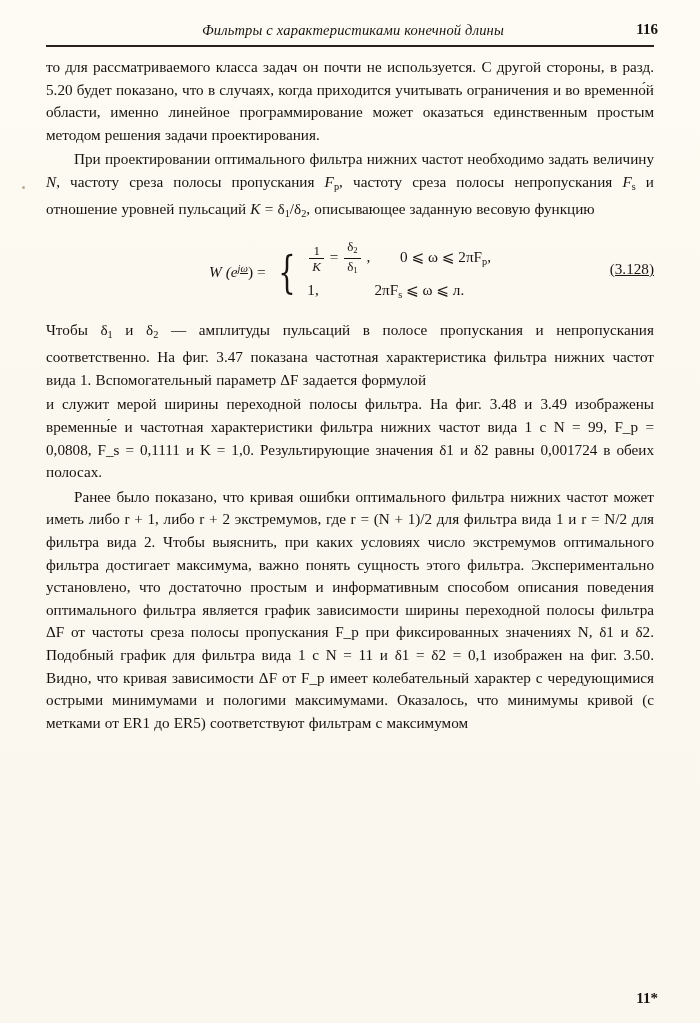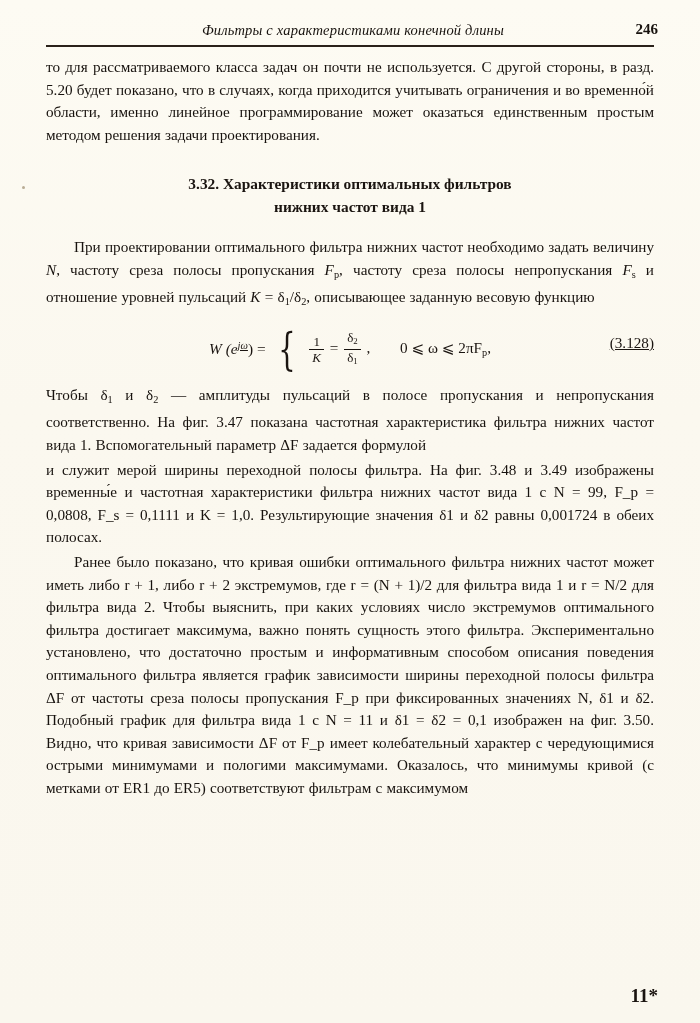--- a/index.html
+++ b/index.html
@@ -136,21 +136,21 @@
   .eqline {
     text-align: center;
     font-size: 15.4px;
     margin: 16px 0 14px 0;
     position: relative;
   }
   .footer-mark {
     position: absolute;
     right: 42px;
     bottom: 16px;
-    font-size: 19px;
+    font-size: 15px;
     font-weight: bold;
   }
   .edge-dot {
     position: absolute;
     left: 22px;
     top: 186px;
     width: 3px;
     height: 3px;
     background: #b9ac95;
     border-radius: 50%;
@@ -159,34 +159,29 @@
 </head>
 <body>
 
 <div class="page">
 
   <div class="edge-dot"></div>
 
   <div class="header">
     <span class="header-title">Фильтры с характеристиками конечной длины</span>
   </div>
-  <div class="page-number">246</div>
+  <div class="page-number">116</div>
   <div class="rule"></div>
 
   <div class="content">
 
     <div class="para-block">
       <p>то для рассматриваемого класса задач он почти не используется. С другой стороны, в разд. 5.20 будет показано, что в случаях, когда приходится учитывать ограничения и во временно́й области, именно линейное программирование может оказаться единственным простым методом решения задачи проектирования.</p>
     </div>
 
-    <div class="section-title">
-      <span class="num">3.32.</span>
-      <span>Характеристики оптимальных фильтров</span>
-      <span class="t2">нижних частот вида 1</span>
-    </div>
 
     <div class="para-block">
       <p class="indent"><span>При проектировании оптимального фильтра нижних частот необходимо задать величину </span><span class="it">N</span><span>, частоту среза полосы пропускания </span><span class="it">F</span><sub>p</sub><span>, частоту среза полосы непропускания </span><span class="it">F</span><sub>s</sub><span> и отношение уровней пульсаций </span><span class="it">K</span> <span>=</span> <span>δ</span><sub>1</sub><span>/</span><span>δ</span><sub>2</sub><span>, описывающее заданную весовую функцию</span></p>
     </div>
 
     <div class="eq-block">
       <div class="eq-center">
         <span class="it">W (e</span><sup class="it">jω</sup><span>) =</span>
         <span class="bigbrace">{</span>
         <span class="cases">
@@ -196,23 +191,27 @@
               <span class="den-part it">K</span>
             </span>
             <span>=</span>
             <span class="frac">
               <span class="num-part"><span>δ</span><sub>2</sub></span>
               <span class="den-part"><span>δ</span><sub>1</sub></span>
             </span>
             <span>,</span>
             <span class="rhs"><span>0 ⩽ ω ⩽ 2πF</span><sub>p</sub><span>,</span></span>
           </span>
+          <span class="case-row">
+            <span>1,</span>
+            <span class="rhs" style="margin-left:52px"><span>2πF</span><sub>s</sub><span> ⩽ ω ⩽ л.</span></span>
+          </span>
         </span>
       </div>
-      <div class="eq-tag" style="top: 6px; text-decoration: underline;">(3.128)</div>
+      <div class="eq-tag" style="top: 20px; text-decoration: underline;">(3.128)</div>
     </div>
 
     <div class="para-block">
       <p><span>Чтобы δ</span><sub>1</sub><span> и δ</span><sub>2</sub><span> — амплитуды пульсаций в полосе пропускания и непропускания соответственно. На фиг. 3.47 показана частотная характеристика фильтра нижних частот вида 1. Вспомогательный параметр ΔF задается формулой</span></p>
     </div>
 
 
     <div class="para-block">
       <p>и служит мерой ширины переходной полосы фильтра. На фиг. 3.48 и 3.49 изображены временны́е и частотная характеристики фильтра нижних частот вида 1 с N = 99, F_p = 0,0808, F_s = 0,1111 и K = 1,0. Результирующие значения δ1 и δ2 равны 0,001724 в обеих полосах.</p>
     </div>

